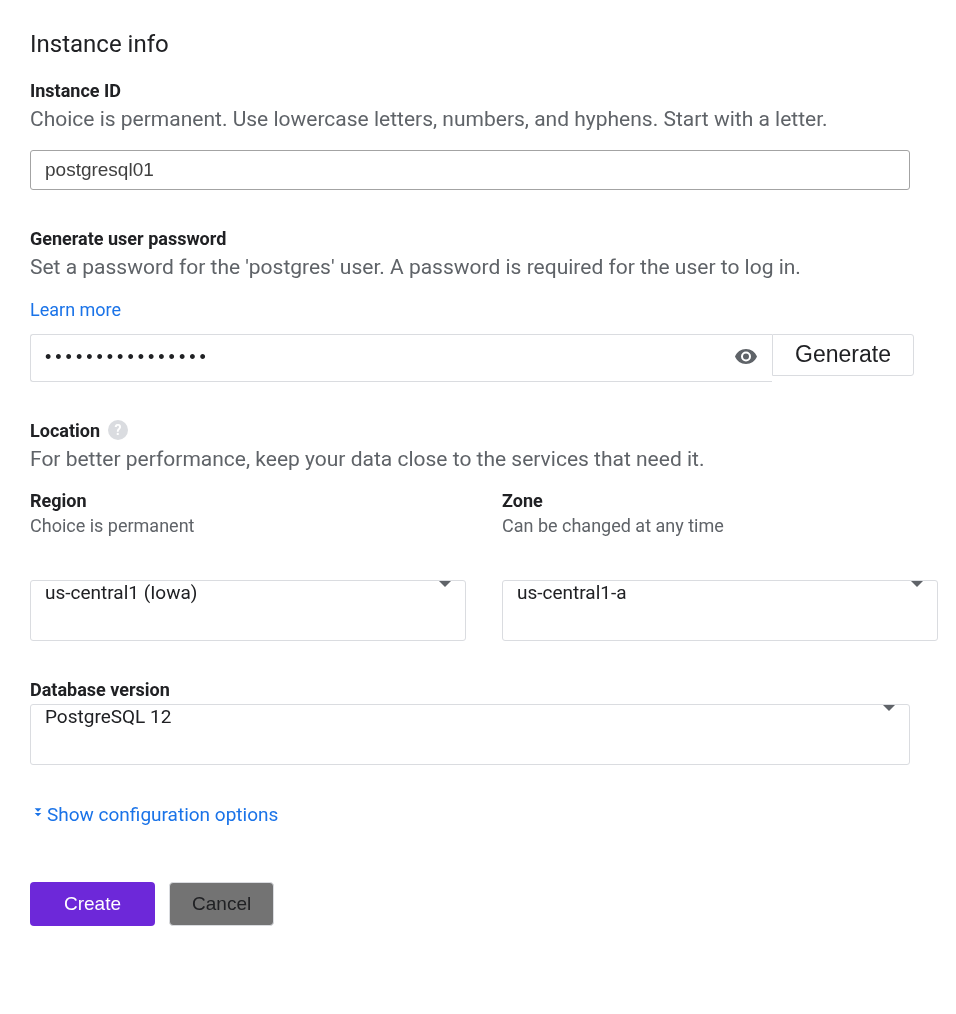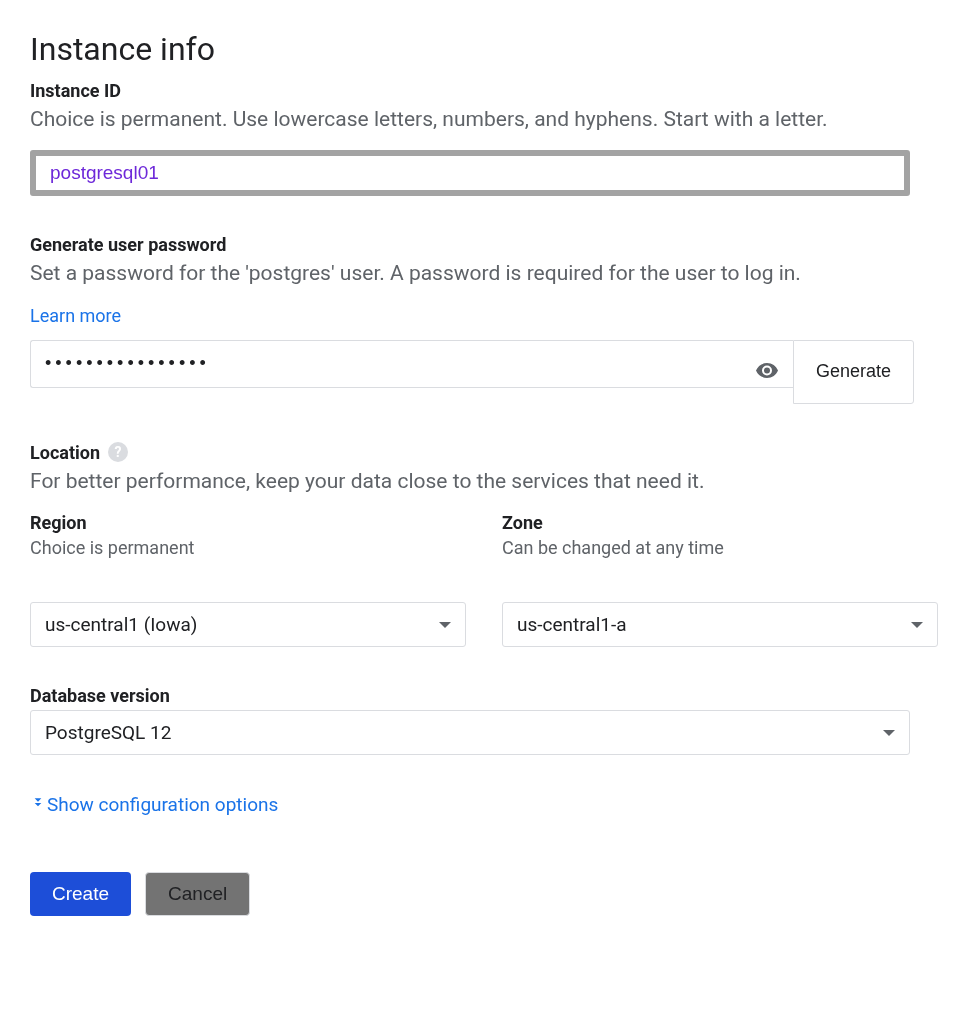--- a/index.html
+++ b/index.html
@@ -8,24 +8,24 @@
       padding: 0;
     }
     body {
       font-family: Roboto, "Helvetica Neue", Arial, sans-serif;
       background: #fff;
       padding: 30px 30px 30px 30px;
       color: #202124;
       width: 956px;
     }
     .page-title {
-      font-size: 32px;
+      font-size: 24px;
       font-weight: 400;
       color: #202124;
-      margin-bottom: 12px;
+      margin-bottom: 22px;
     }
     .section {
       margin-bottom: 38px;
     }
     .field-label {
       font-size: 18px;
       font-weight: 700;
       color: #202124;
       margin-bottom: 4px;
       display: flex;
@@ -33,26 +33,26 @@
       gap: 8px;
     }
     .field-help {
       font-size: 21px;
       color: #5f6368;
       margin-bottom: 16px;
       line-height: 1.4;
     }
     .text-input {
       width: 880px;
-      height: 46px;
-      border: 6px solid #a3a3a3;
+      height: 40px;
+      border: 1px solid #a3a3a3;
       border-radius: 3px;
       font-size: 19px;
       padding: 0 14px;
-      color: #6d28d9;
+      color: #404040;
       outline: none;
     }
     .learn-more {
       color: #1a73e8;
       font-size: 18px;
       text-decoration: none;
       display: inline-block;
       margin-bottom: 14px;
     }
     .password-row {
@@ -90,24 +90,24 @@
     }
     .eye-button svg {
       width: 24px;
       height: 24px;
       fill: #5f6368;
     }
     .generate-button {
       border: 1px solid #dadce0;
       border-radius: 0 3px 3px 0;
       background: #fff;
-      font-size: 18px;
+      font-size: 23px;
       color: #202124;
       padding: 0 22px;
-      height: 64px;
+      height: 42px;
       cursor: pointer;
     }
     .help-icon {
       width: 20px;
       height: 20px;
       border-radius: 50%;
       background: #dadce0;
       color: #fff;
       font-size: 14px;
       font-weight: 700;
@@ -129,29 +129,28 @@
       color: #202124;
       margin-bottom: 4px;
     }
     .col-help {
       font-size: 18px;
       color: #5f6368;
       margin-bottom: 44px;
     }
     .select-box {
       width: 100%;
-      height: 45px;
+      height: 61px;
       border: 1px solid #dadce0;
       border-radius: 3px;
       font-size: 19px;
       padding: 0 14px;
       color: #202124;
       background: #fff;
       display: flex;
-      align-items: center;
       justify-content: space-between;
       cursor: pointer;
     }
     .select-box .arrow {
       width: 0;
       height: 0;
       border-left: 6px solid transparent;
       border-right: 6px solid transparent;
       border-top: 6px solid #5f6368;
     }
@@ -170,26 +169,26 @@
     .expand-icon svg {
       width: 16px;
       height: 16px;
       fill: #1a73e8;
     }
     .button-row {
       display: flex;
       gap: 14px;
     }
     .btn-primary {
-      background: #1d4ed8;
+      background: #6d28d9;
       color: #fff;
       border: none;
       border-radius: 4px;
       font-size: 19px;
-      padding: 10px 22px;
+      padding: 10px 34px;
       cursor: pointer;
     }
     .btn-secondary {
       background: #737373;
       color: #202124;
       border: 1px solid #dadce0;
       border-radius: 4px;
       font-size: 19px;
       padding: 10px 22px;
       cursor: pointer;

